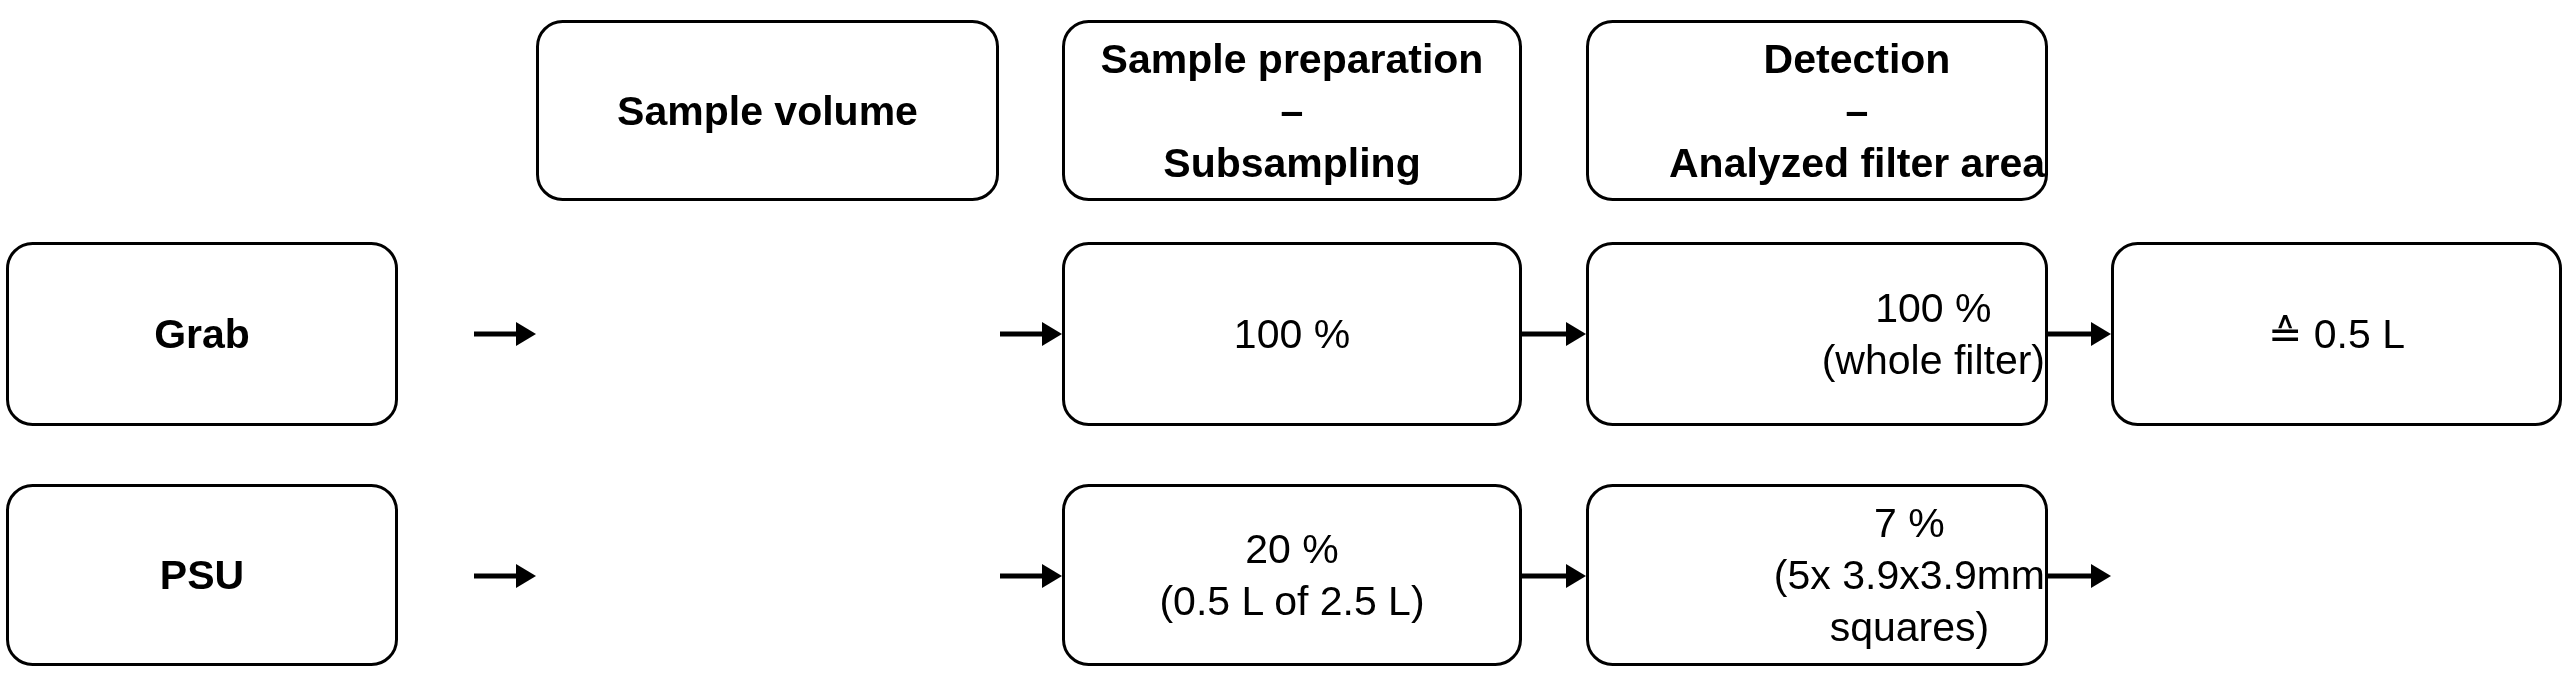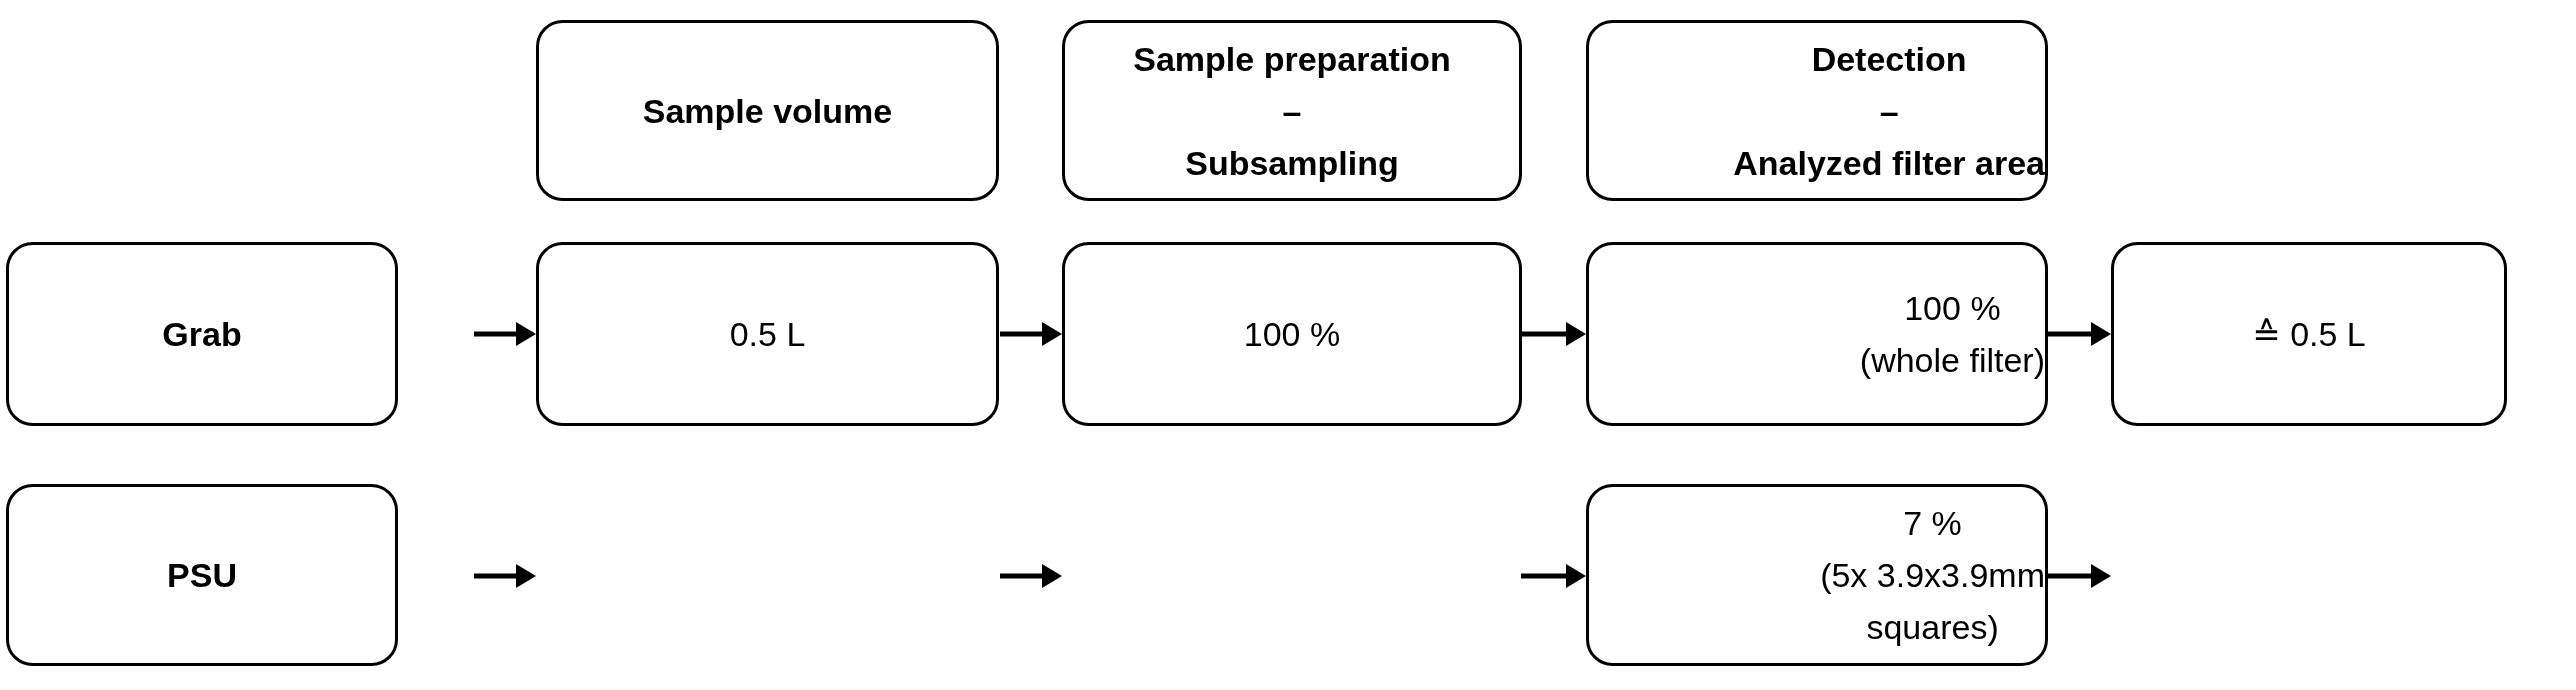--- a/index.html
+++ b/index.html
@@ -23,32 +23,32 @@
   }
   .box {
     position: absolute;
     background: var(--bg);
     border: 3.2px solid var(--border);
     border-radius: 26.6px;
     display: flex;
     align-items: center;
     justify-content: center;
     text-align: center;
-    font-size: 34px;
+    font-size: 41px;
     line-height: 52px;
     color: var(--text);
   }
   .box.bold { font-weight: bold; }
 
   
   .c1 { left: 6px;   width: 392px; }
   .c2 { left: 536px;  width: 463px; }
   .c3 { left: 1062px; width: 460px; }
   .c4 { left: 1586px; width: 462px; justify-content: flex-end; }
-  .c5 { left: 2111px; width: 396px; }
+  .c5 { left: 2111px; width: 451px; }
 
   
   .r-header { top: 20px;  height: 181px; }
   .r-grab   { top: 242px; height: 184px; }
   .r-psu    { top: 484px; height: 182px; }
 
   
   .arrow {
     position: absolute;
     height: 25px;
@@ -91,23 +91,20 @@
   <div class="box bold r-header c3">
     <span>Sample preparation<br>–<br>Subsampling</span>
   </div>
   <div class="box bold r-header c4">
     <span>Detection<br>–<br>Analyzed filter area</span>
   </div>
 
   <div class="box bold r-grab c1">
     <span>Grab</span>
   </div>
-  <div class="box r-grab c2">
-    <span>0.5 L</span>
-  </div>
   <div class="box r-grab c3">
     <span>100 %</span>
   </div>
   <div class="box r-grab c4">
     <span>100 %<br>(whole filter)</span>
   </div>
   <div class="box r-grab c5">
     <span>≙ 0.5 L</span>
   </div>
 
@@ -124,20 +121,23 @@
       <span class="head"></span>
     </div>
   <div class="arrow ar-grab g4">
       <span class="shaft"></span>
       <span class="head"></span>
     </div>
 
   <div class="box bold r-psu c1">
     <span>PSU</span>
   </div>
+  <div class="box r-psu c3">
+    <span>20 %<br>(0.5 L of 2.5 L)</span>
+  </div>
   <div class="box r-psu c4">
     <span>7 %<br>(5x 3.9x3.9mm<br>squares)</span>
   </div>
 
   <div class="arrow ar-psu g1">
       <span class="shaft"></span>
       <span class="head"></span>
     </div>
   <div class="arrow ar-psu g2">
       <span class="shaft"></span>

